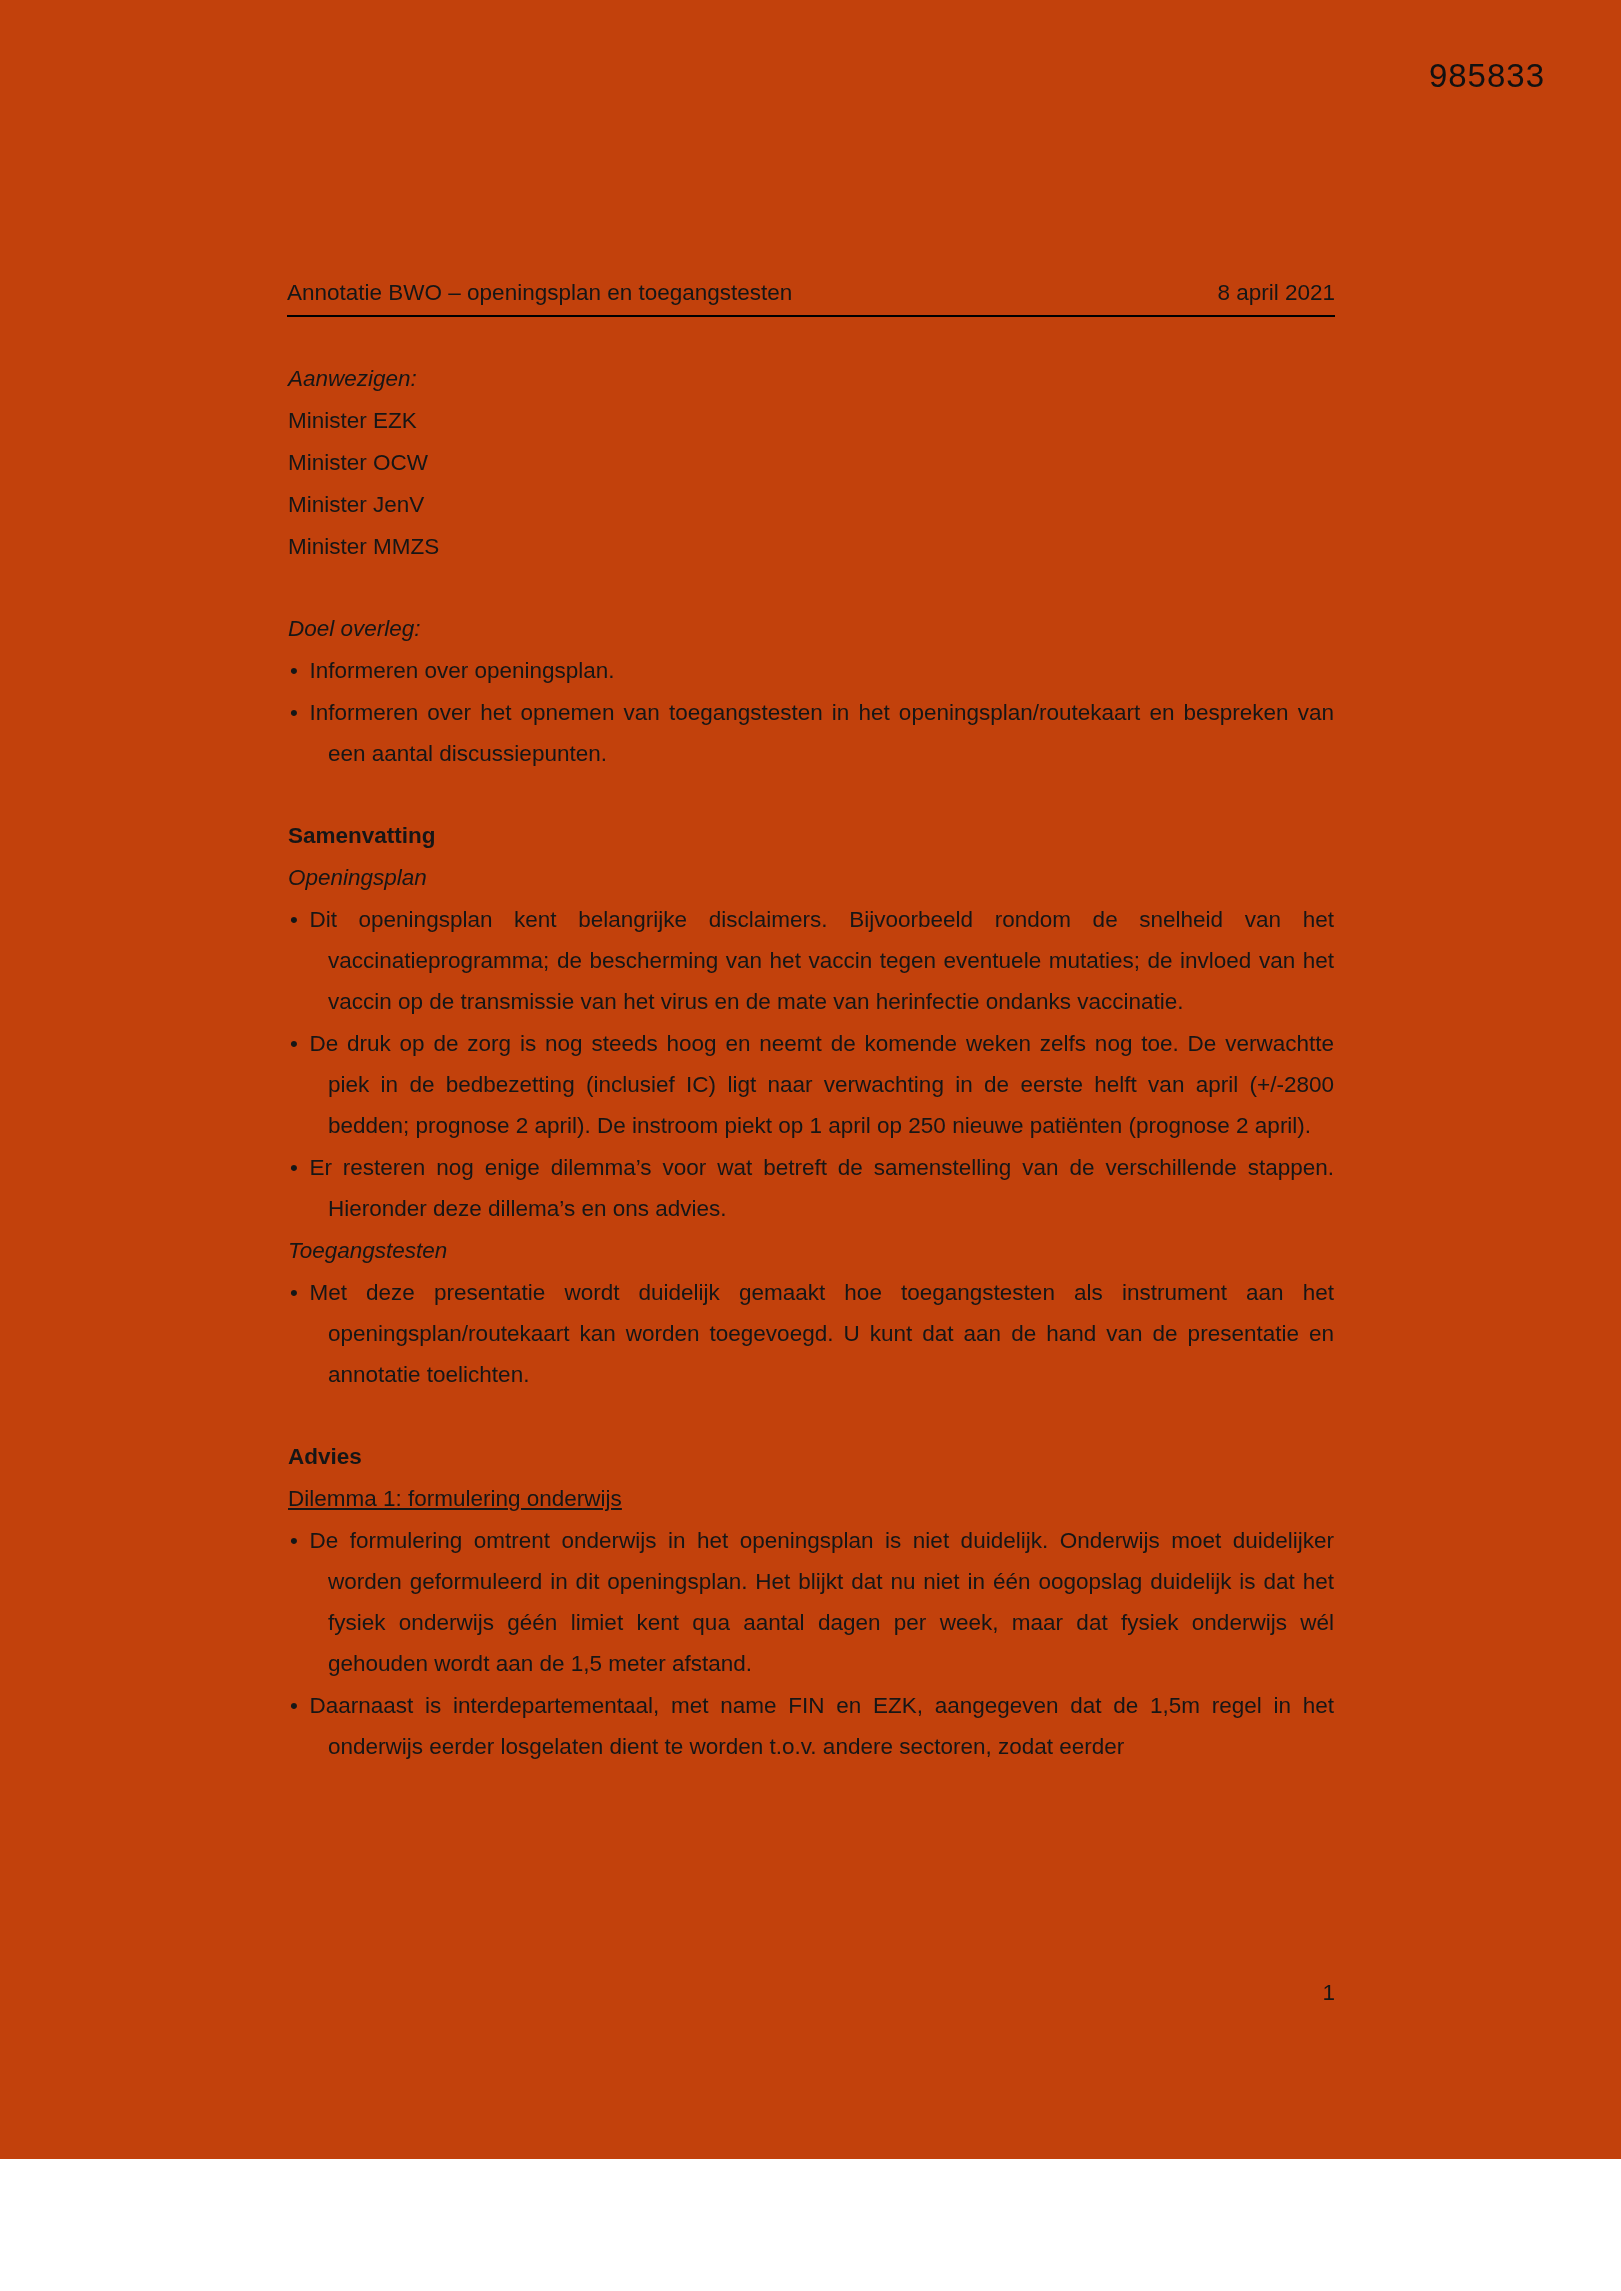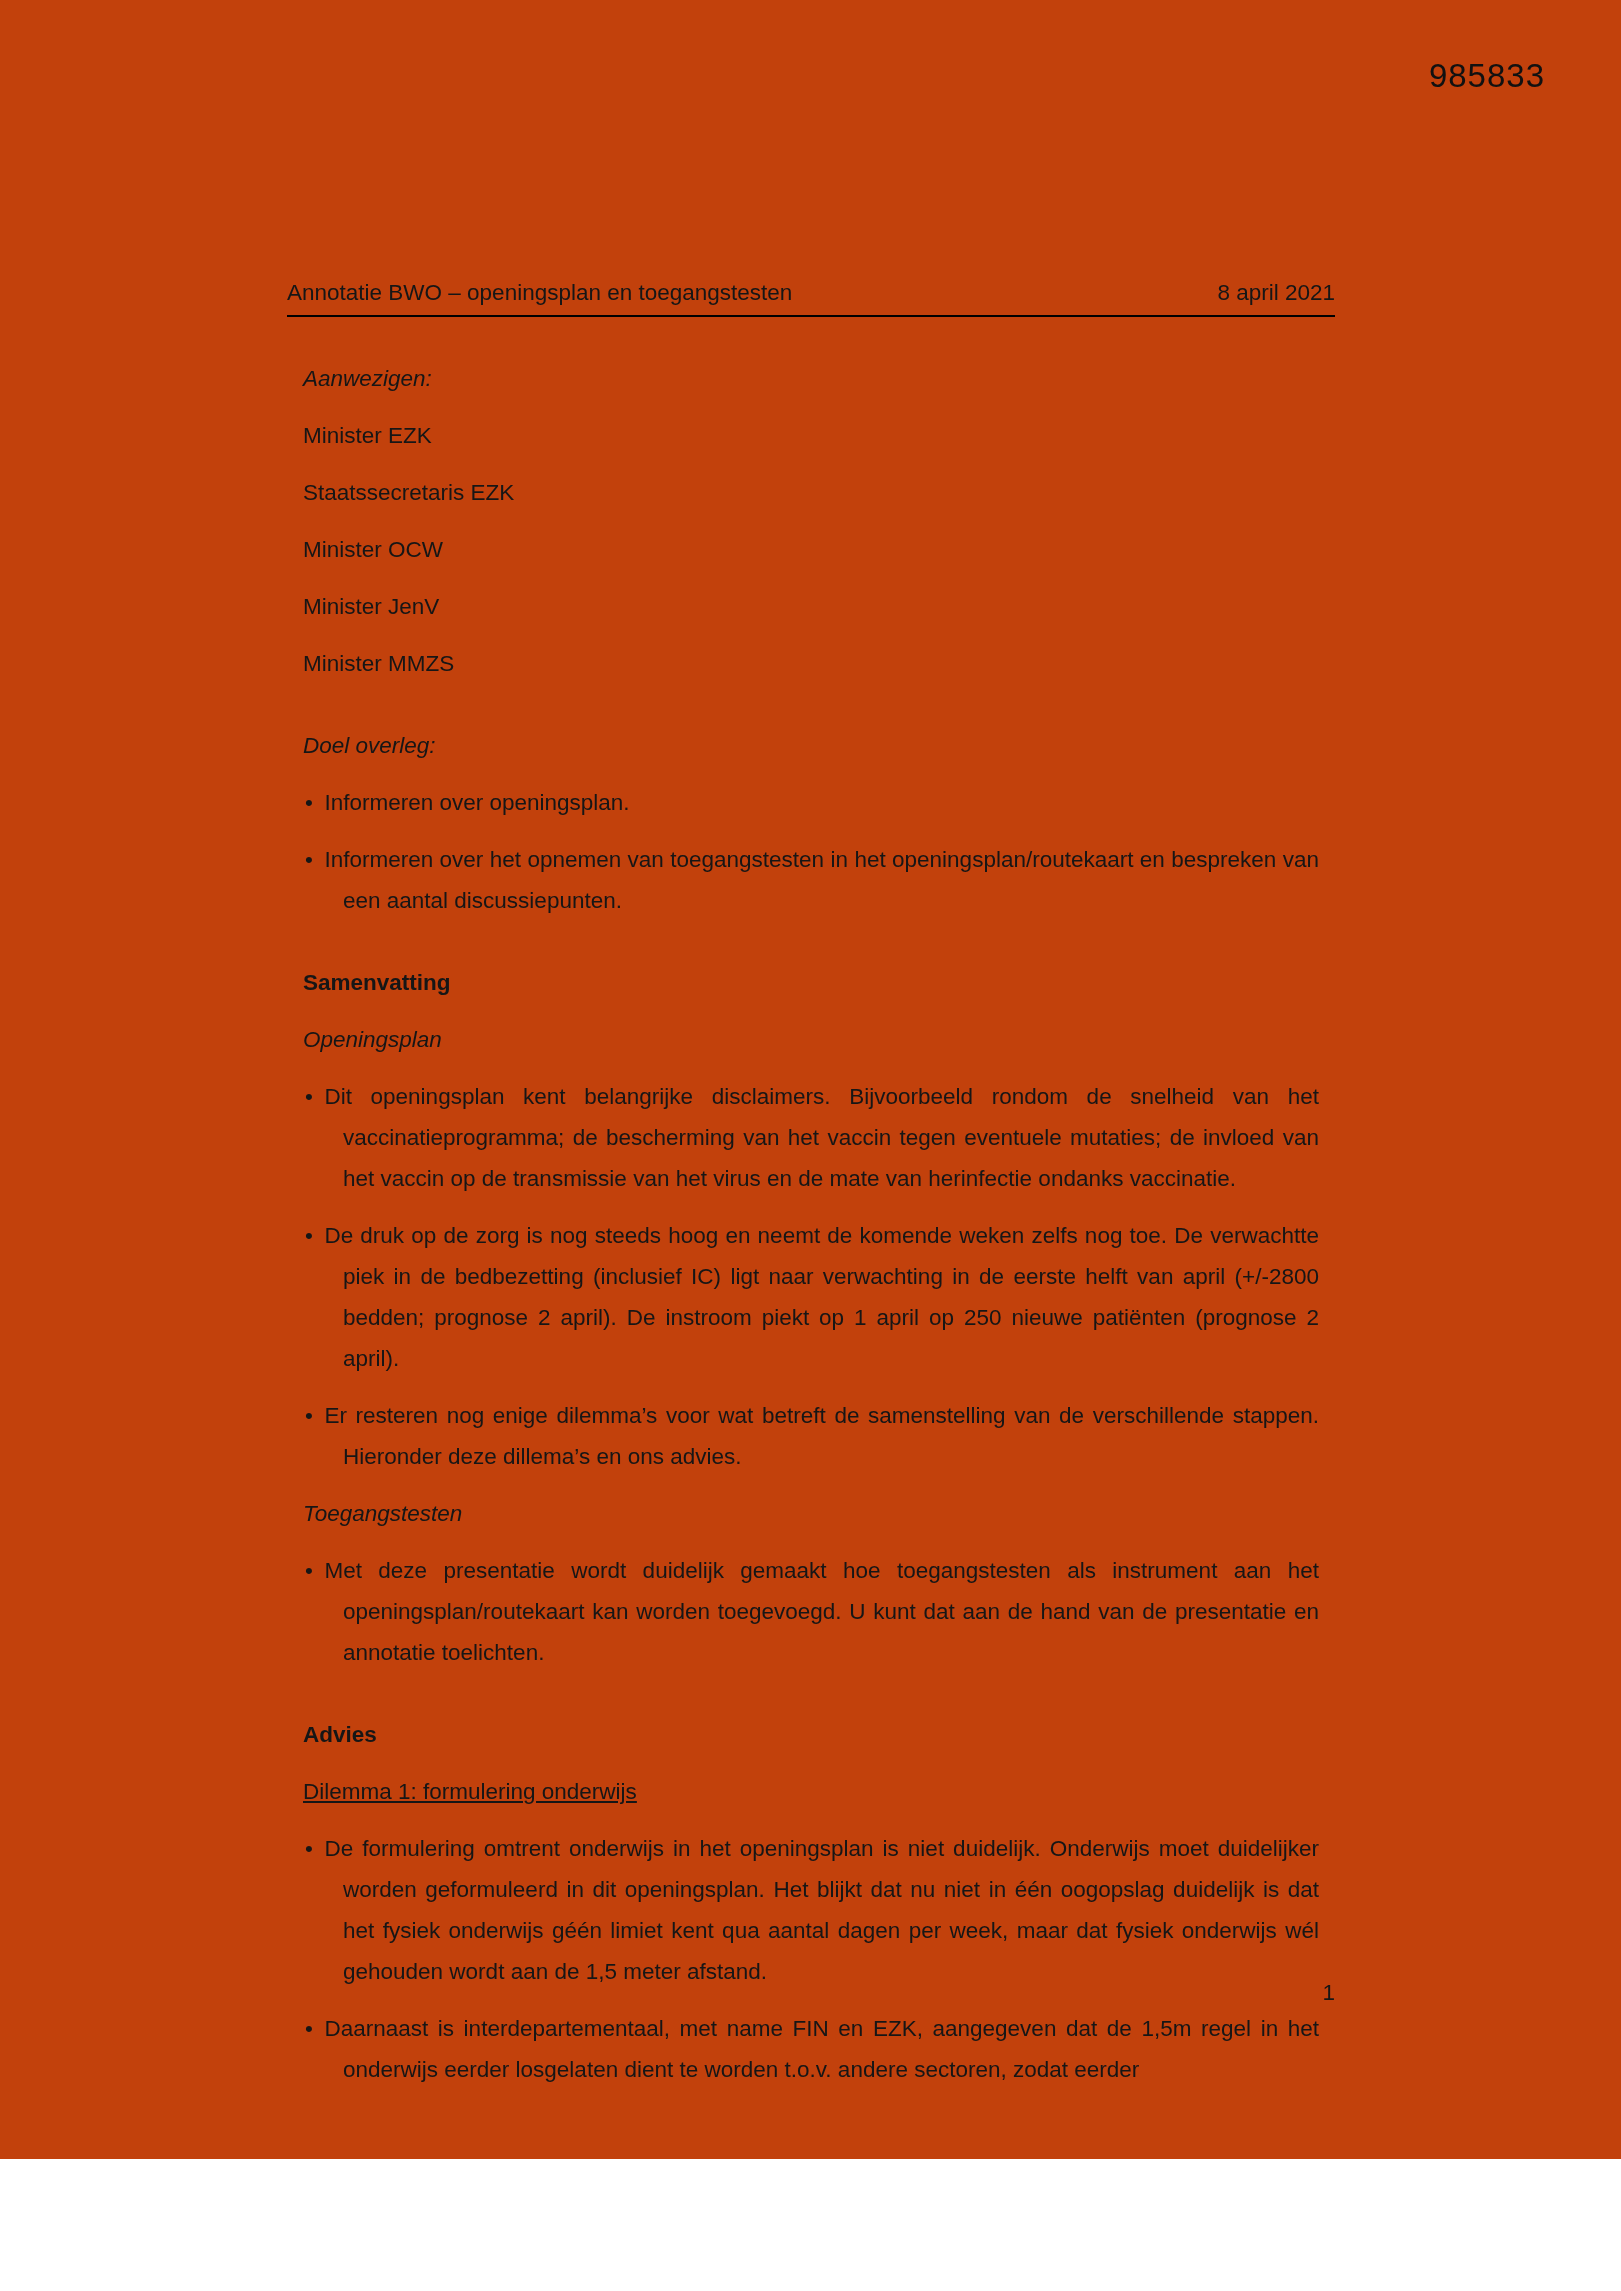--- a/index.html
+++ b/index.html
@@ -34,21 +34,21 @@
   }
   .title-row {
     display: flex;
     justify-content: space-between;
     align-items: flex-end;
     font-weight: normal;
     border-bottom: 2px solid #000;
     padding-bottom: 2px;
   }
   .section { margin-top: 41px; }
-  .content p { margin: 16px; }
+  .content p { margin: 1px; }
   .italic { font-style: italic; }
   .bold { font-weight: bold; }
   .underline { text-decoration: underline; }
   .bullet {
     position: relative;
     padding-left: 40px;
     text-indent: -18.6px;
   }
   .bullet::before {
     content: "\2022";
@@ -78,21 +78,20 @@
   <div class="content">
 
     <div class="title-row">
       <span>Annotatie BWO – openingsplan en toegangstesten</span>
       <span>8 april 2021</span>
     </div>
 
     <div class="section">
       <p class="italic">Aanwezigen:</p>
       <p>Minister EZK</p>
-      <p>Staatssecretaris EZK</p>
       <p>Minister OCW</p>
       <p>Minister JenV</p>
       <p>Minister MMZS</p>
     </div>
 
     <div class="section">
       <p class="italic">Doel overleg:</p>
       <p class="bullet just">Informeren over openingsplan.</p>
       <p class="bullet just">Informeren over het opnemen van toegangstesten in het openingsplan/routekaart en bespreken van een aantal discussiepunten.</p>
     </div>

